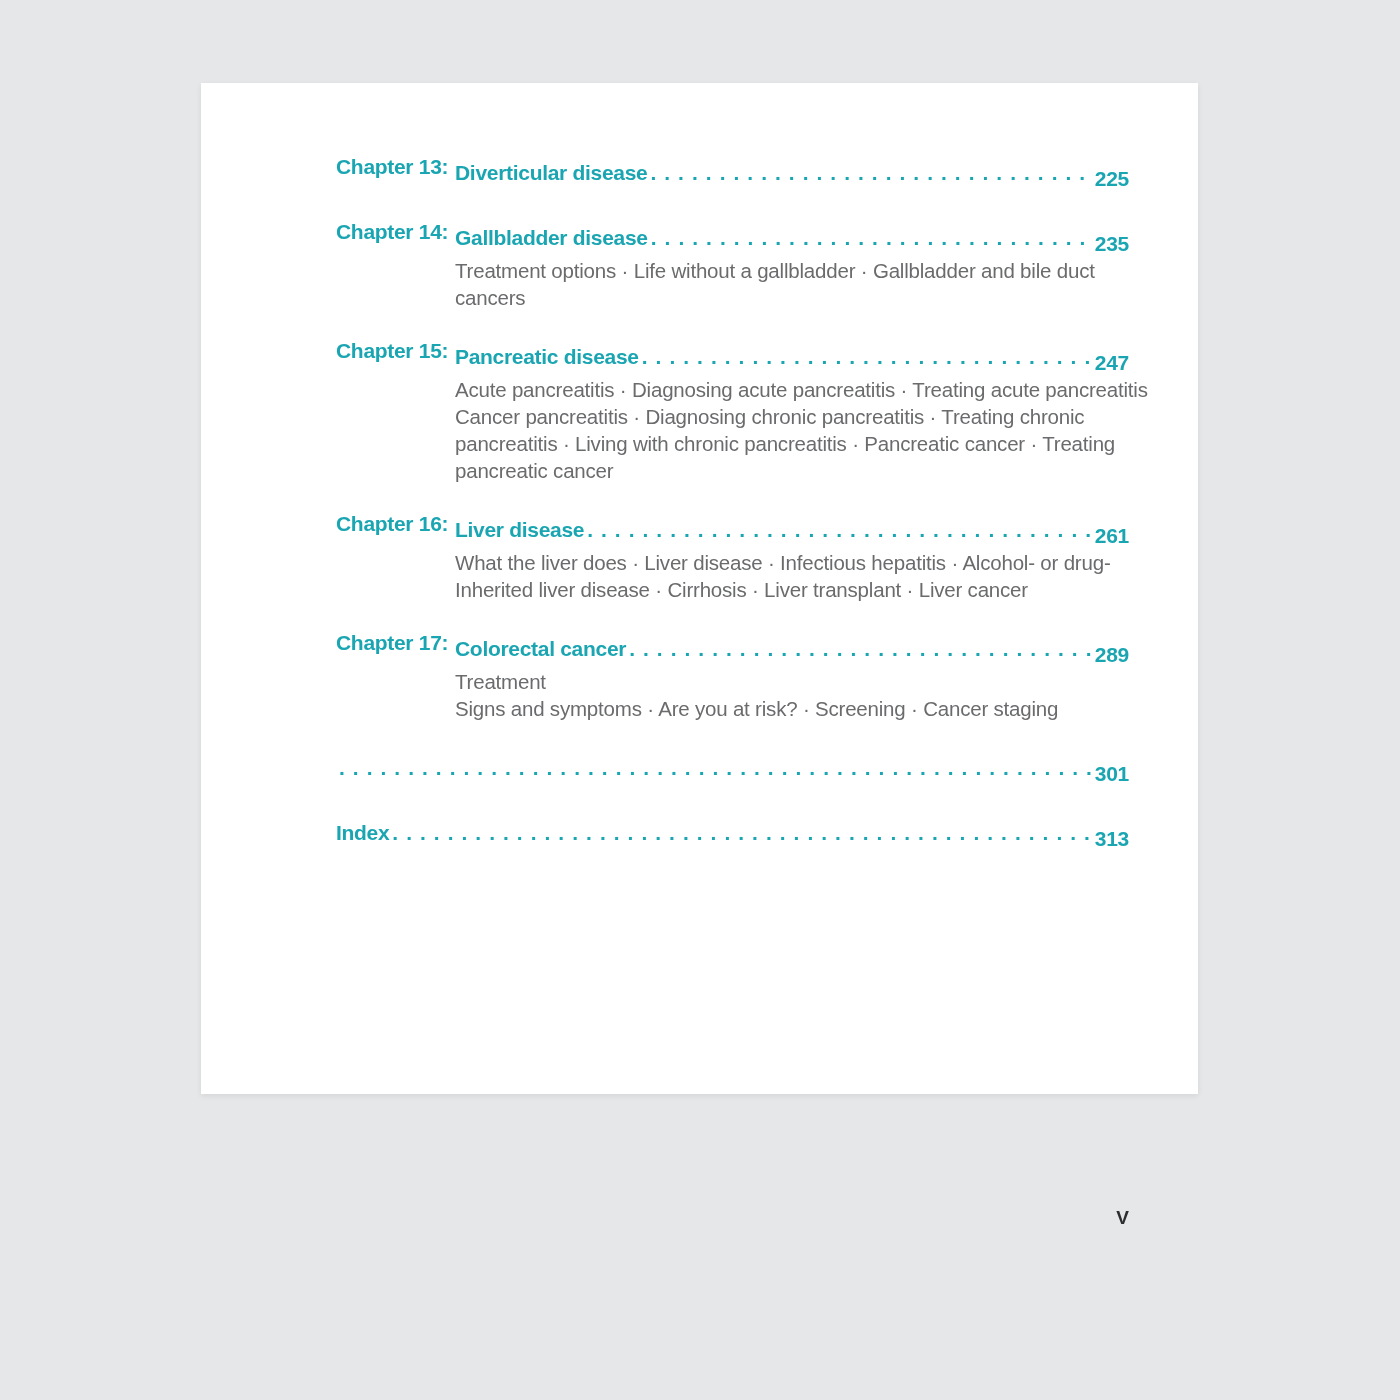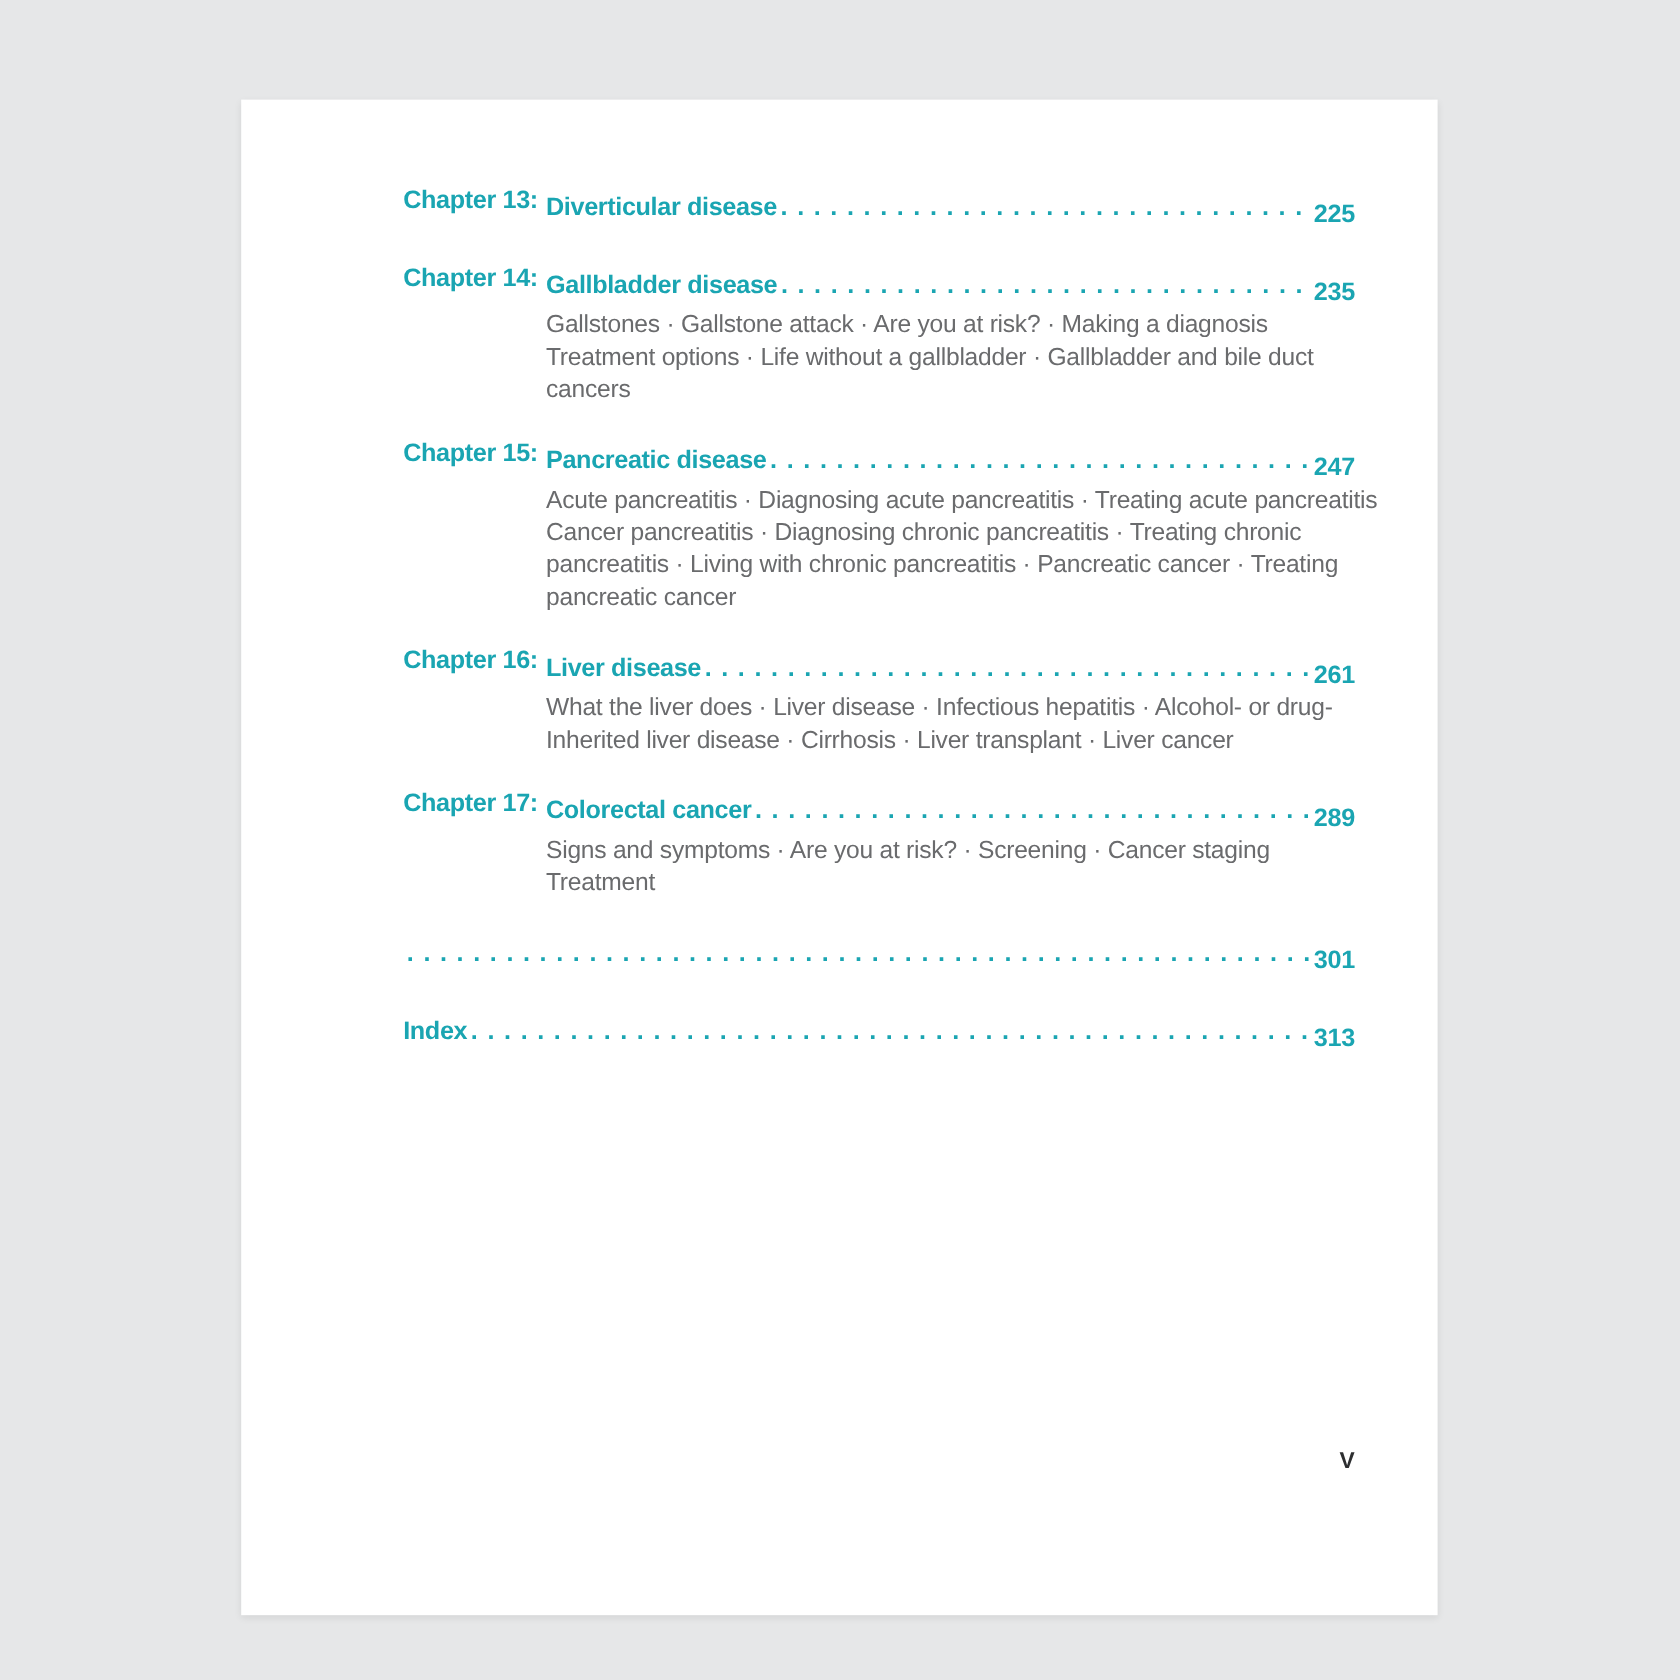--- a/index.html
+++ b/index.html
@@ -17,21 +17,21 @@
     position: relative;
     background: var(--bg);
     font-family: "Liberation Sans", sans-serif;
     overflow: hidden;
   }
   .paper {
     position: absolute;
     left: 201px;
     top: 83px;
     width: 997px;
-    height: 1263px;
+    height: 1011px;
     background: var(--paper);
     box-shadow: 0 2px 6px rgba(0,0,0,0.08);
   }
   .toc {
     position: absolute;
     left: 135px;
     right: 69px;
     top: 70px;
   }
   .entry { margin-bottom: 26px; }
@@ -105,21 +105,20 @@
   <div class="entry">
     <div class="entry-row">
       <div class="label">Chapter 14:</div>
       <div class="entry-main">
         <div class="title-line">
           <span class="title">Gallbladder disease</span>
           <span class="leader">........................................................................................................................</span>
           <span class="pagenum">235</span>
         </div>
         <div class="subtopics">
-              <div class="subline">Gallstones · Gallstone attack · Are you at risk? · Making a diagnosis</div>
               <div class="subline">Treatment options · Life without a gallbladder · Gallbladder and bile duct</div>
               <div class="subline">cancers</div>
             </div>
       </div>
     </div>
   </div>
 
   <div class="entry">
     <div class="entry-row">
       <div class="label">Chapter 15:</div>
@@ -159,22 +158,22 @@
   <div class="entry">
     <div class="entry-row">
       <div class="label">Chapter 17:</div>
       <div class="entry-main">
         <div class="title-line">
           <span class="title">Colorectal cancer</span>
           <span class="leader">........................................................................................................................</span>
           <span class="pagenum">289</span>
         </div>
         <div class="subtopics">
+              <div class="subline">Treatment</div>
               <div class="subline">Signs and symptoms · Are you at risk? · Screening · Cancer staging</div>
-              <div class="subline">Treatment</div>
             </div>
       </div>
     </div>
   </div>
 
   <div class="entry">
     <div class="entry-row">
 
       <div class="entry-main">
         <div class="title-line">

